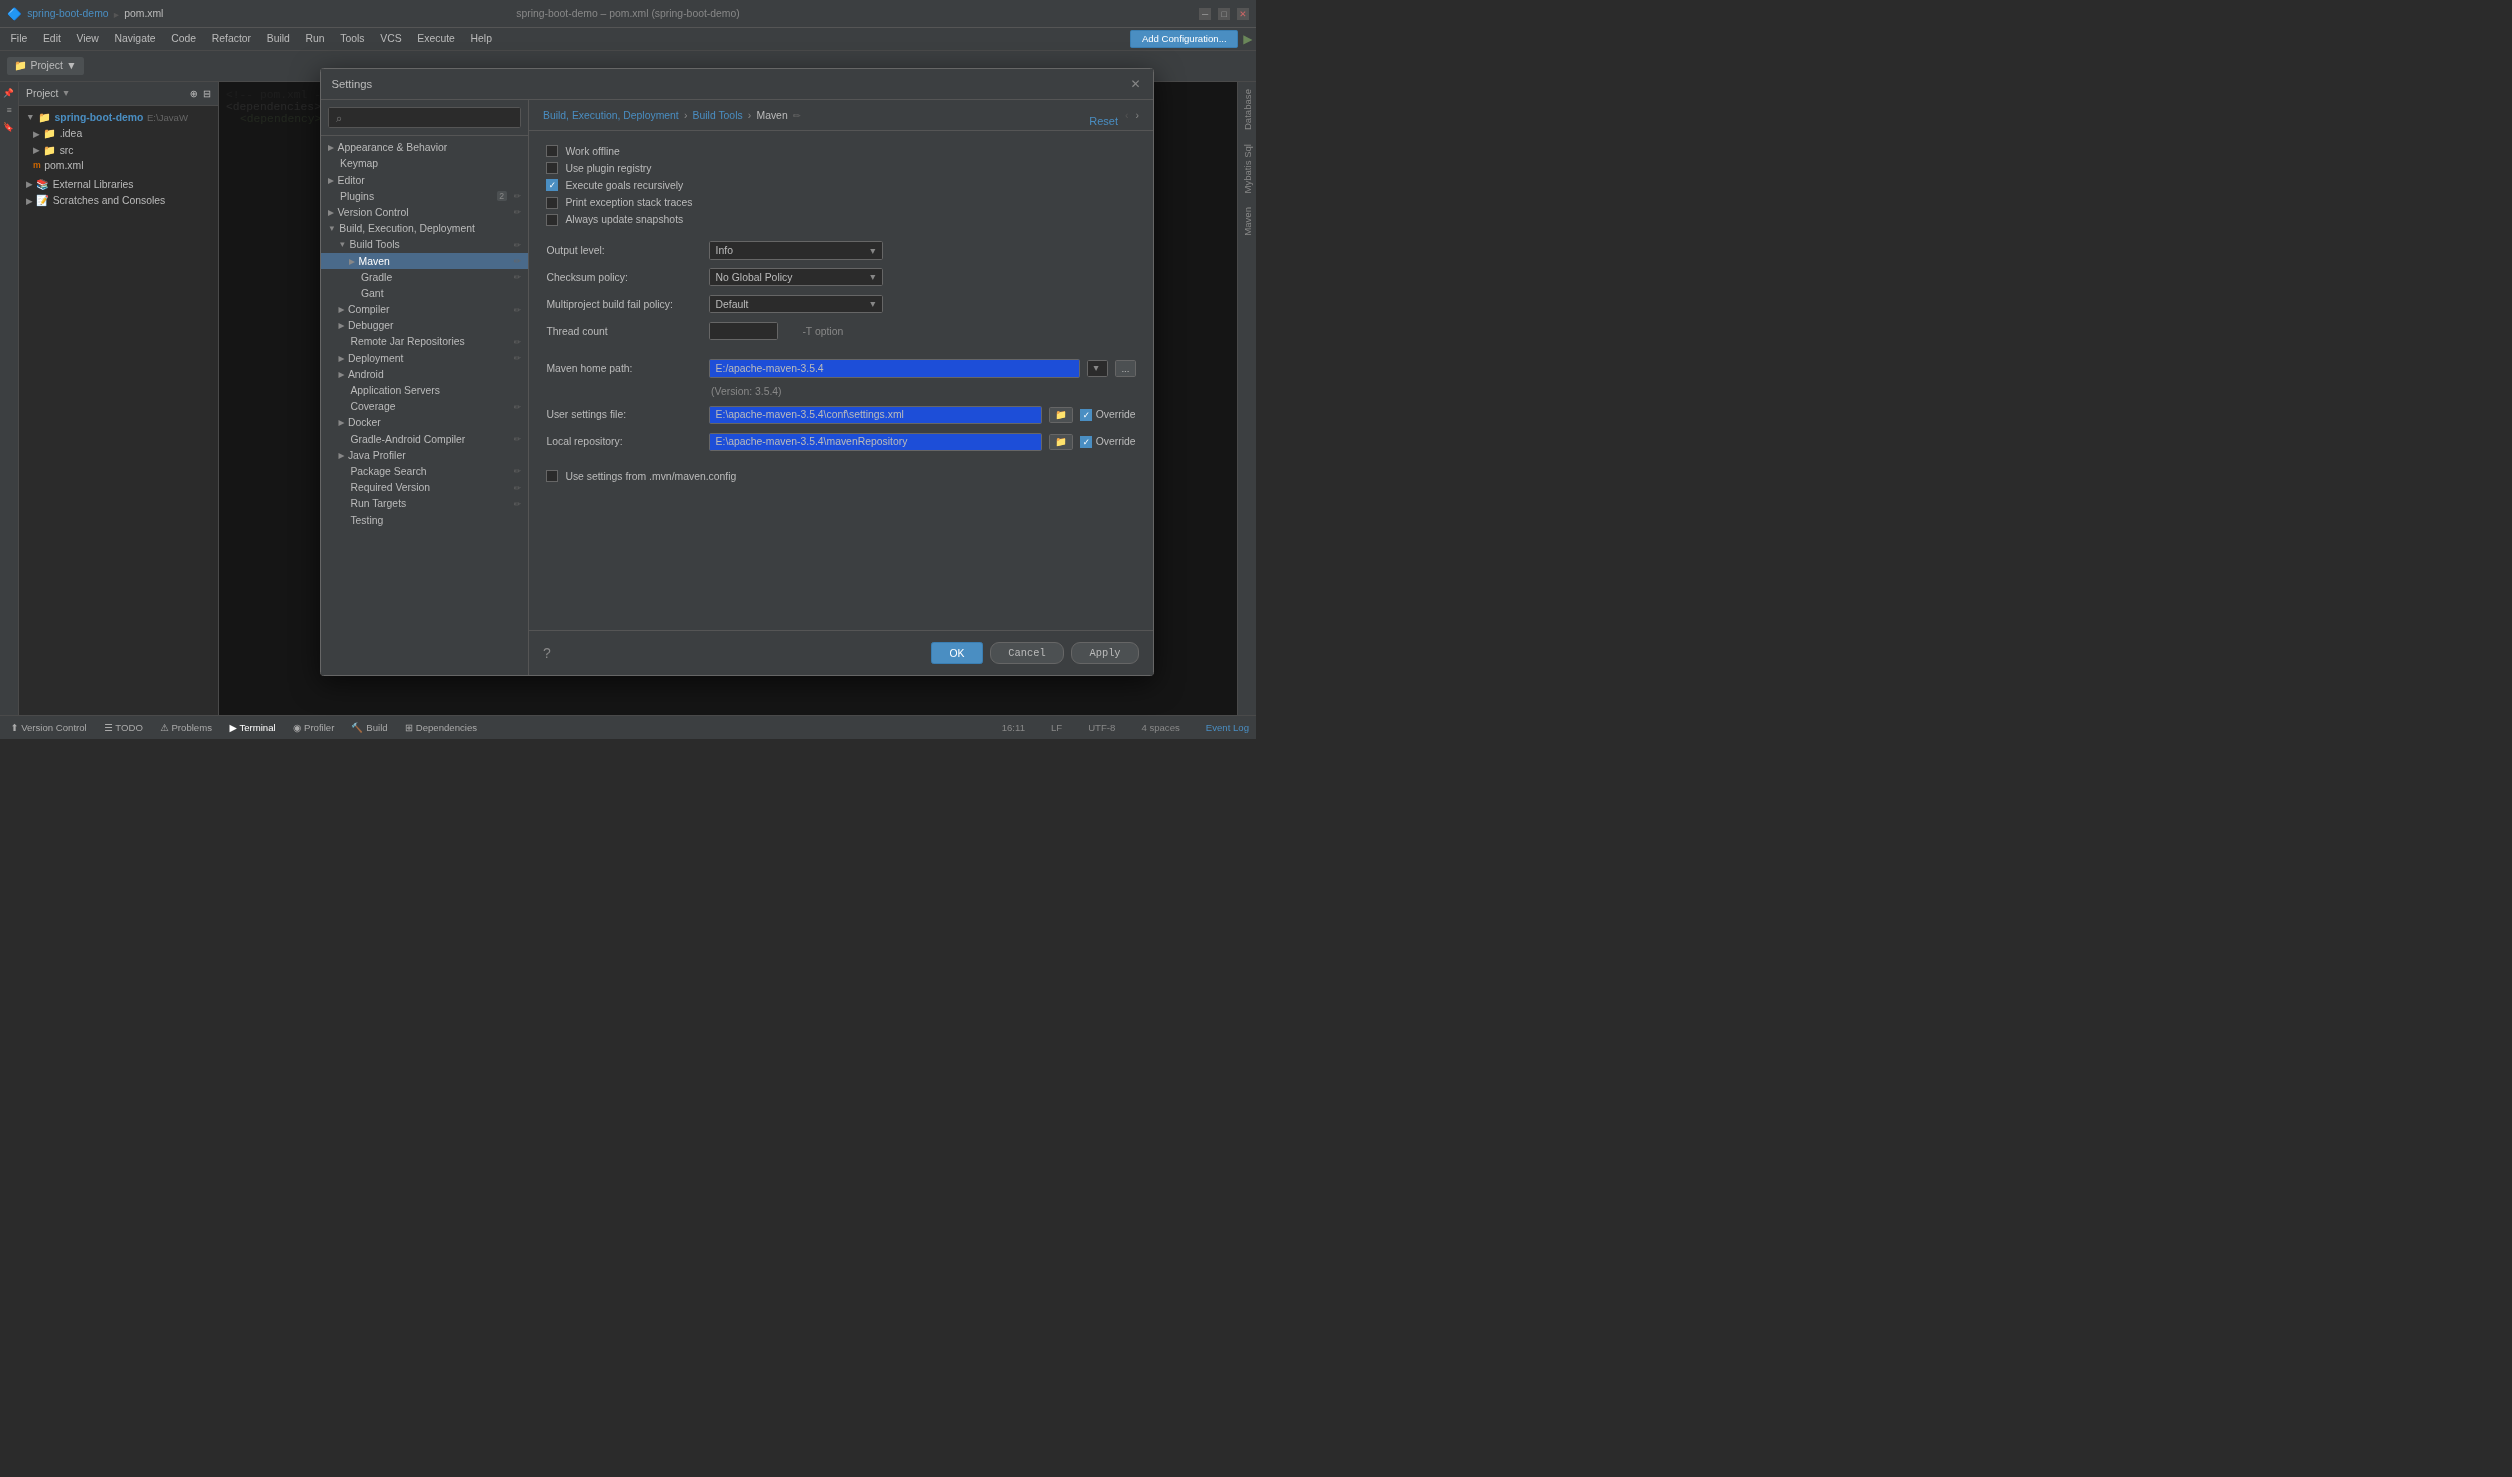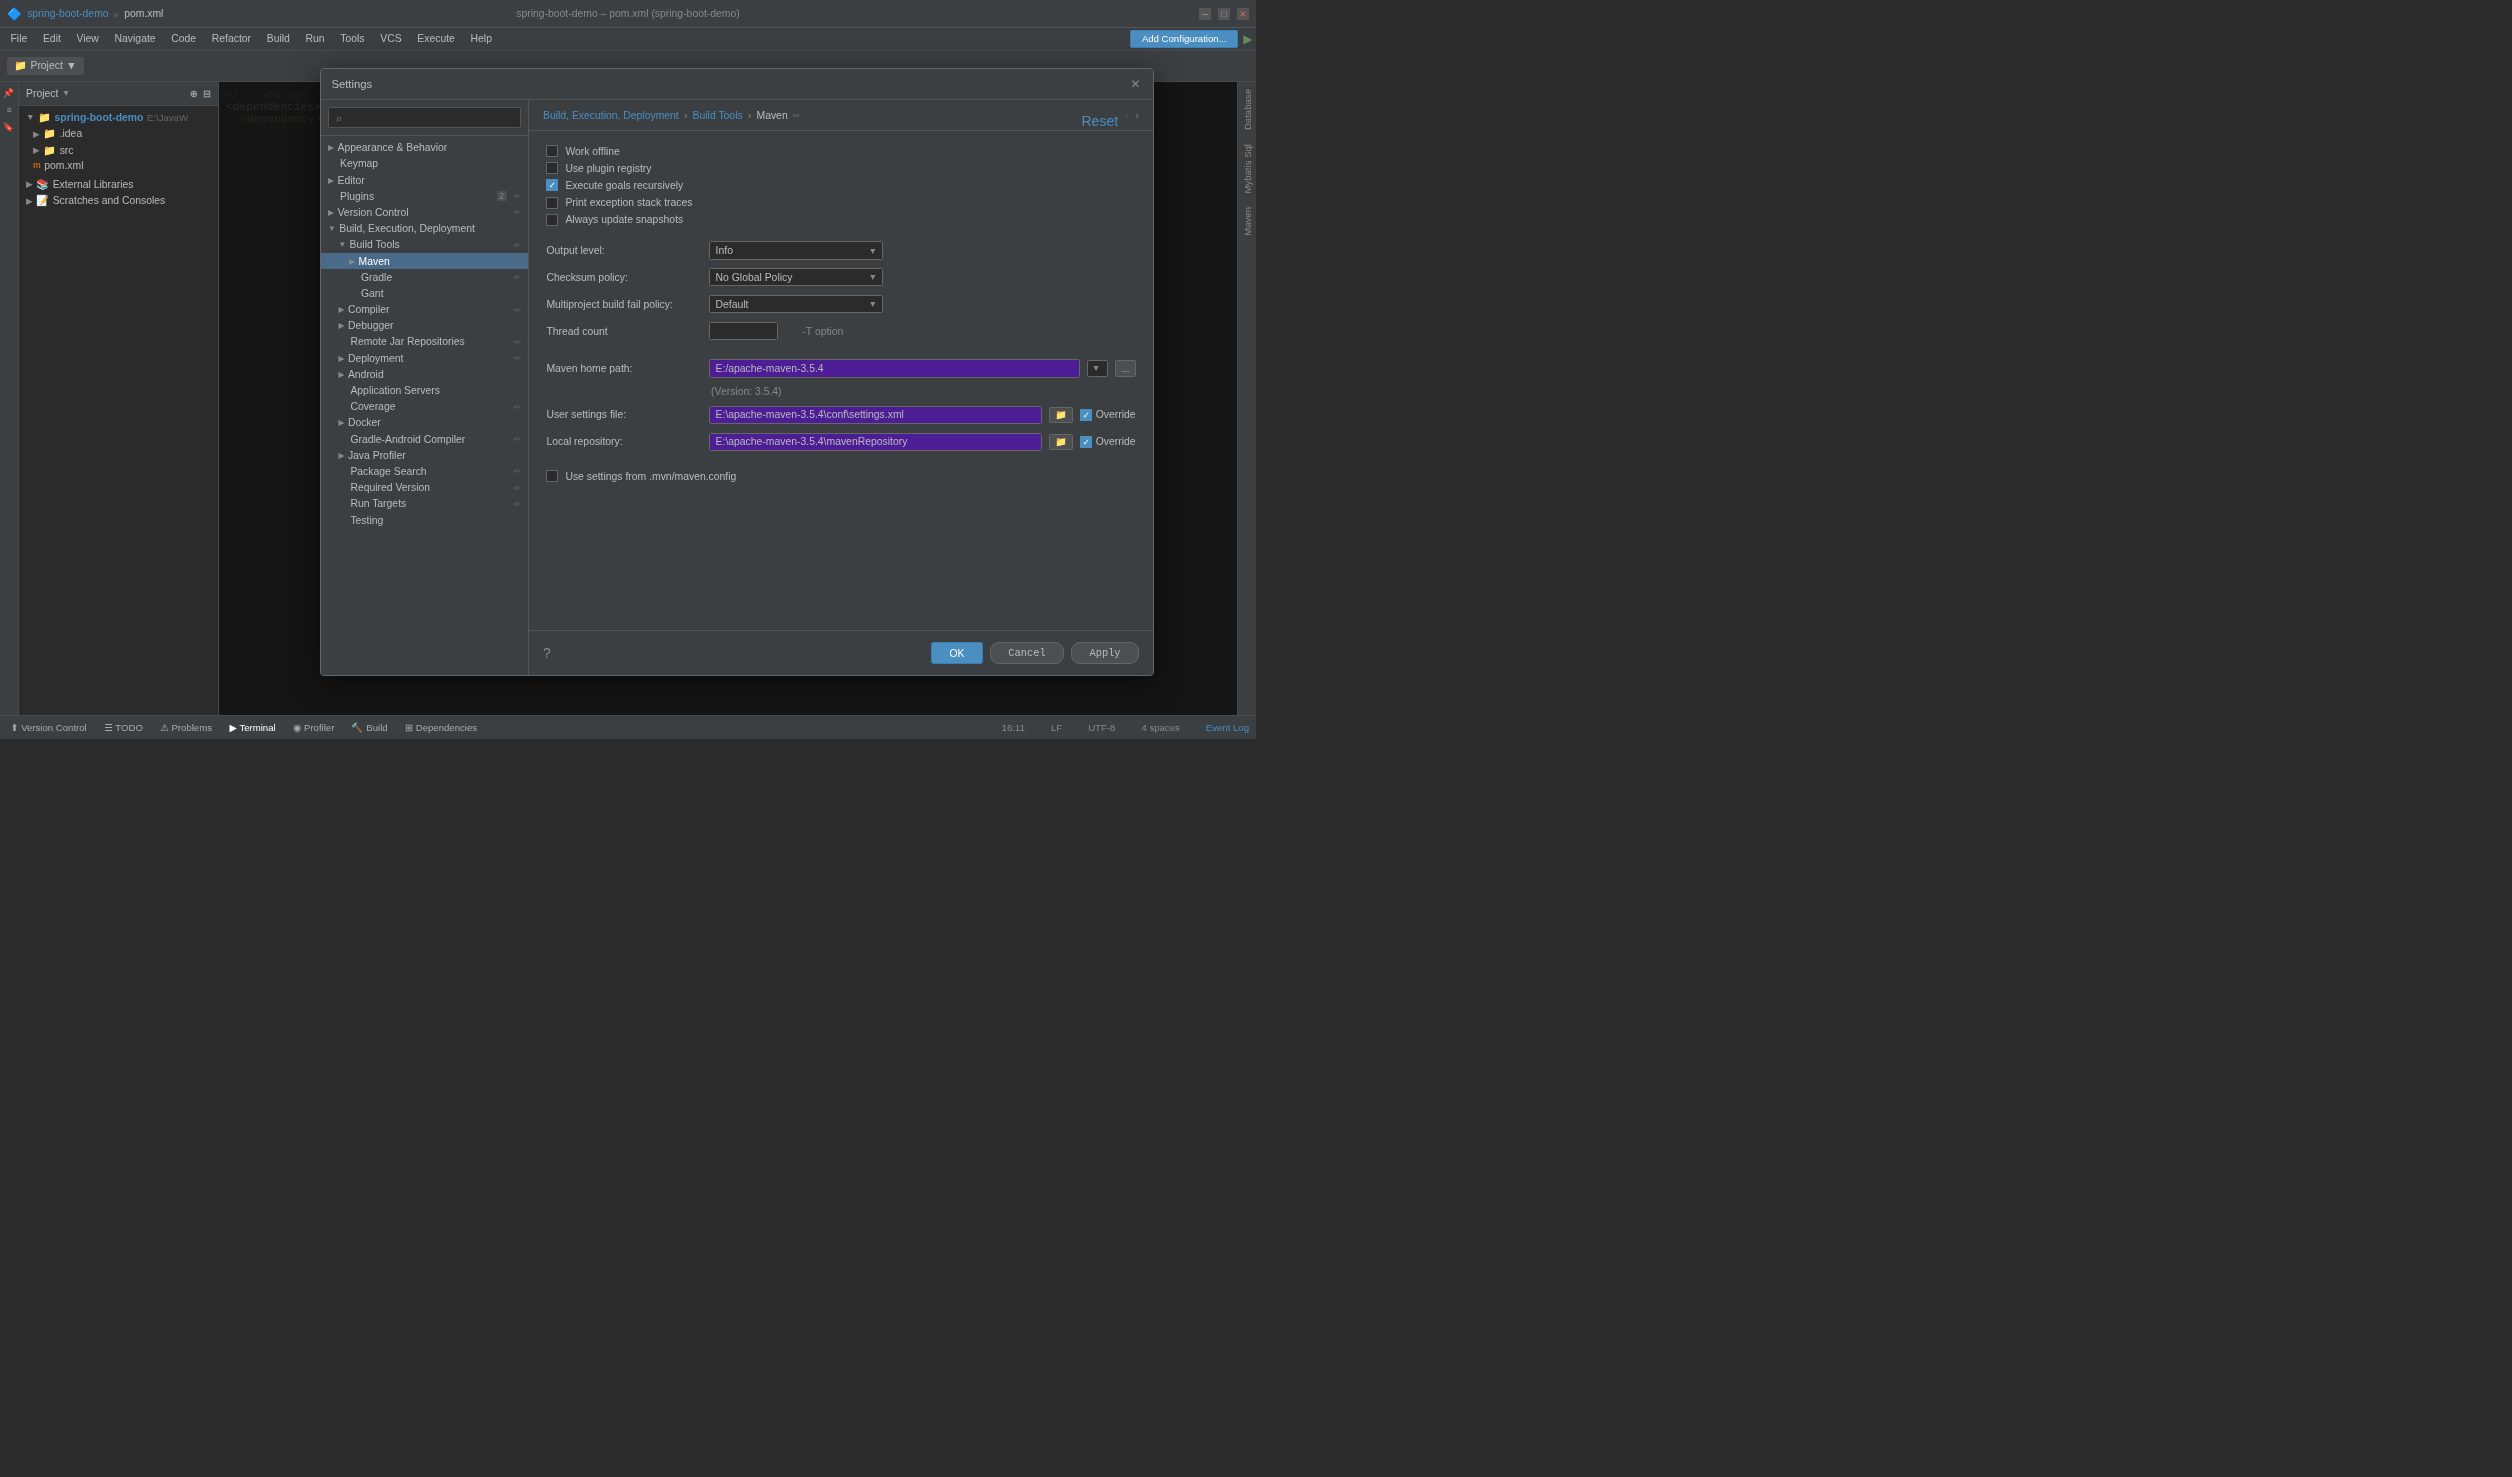--- a/index.html
+++ b/index.html
@@ -355,21 +355,21 @@
     .breadcrumb-sep { color: #888; }
     .breadcrumb-actions {
       margin-left: auto;
       display: flex;
       gap: 7px;
       align-items: center;
     }
     .reset-link {
       color: #4a8ec2;
       cursor: pointer;
-      font-size: 14px;
+      font-size: 11px;
       margin-top: 12px;
     }
     .nav-arrow {
       color: #888;
       cursor: pointer;
       font-size: 10.4px;
     }
     .nav-arrow.disabled { color: #555; cursor: default; }
 
     .settings-form {
@@ -436,21 +436,21 @@
       background: #2b2b2b;
       border: 0.9px solid #666;
       color: #bbb;
       padding: 2.6px 5.2px;
       font-size: 10.4px;
       border-radius: 1.7px;
       width: 69px;
       outline: none;
     }
     .form-input-wide {
-      background: #4c1d95;
+      background: #1d4ed8;
       border: 0.9px solid #666;
       color: #bbb;
       padding: 2.6px 5.2px;
       font-size: 10.4px;
       border-radius: 1.7px;
       flex: 1;
       outline: none;
     }
     .t-option { color: #888; font-size: 10.4px; margin-left: 17px; }
     .maven-version {

